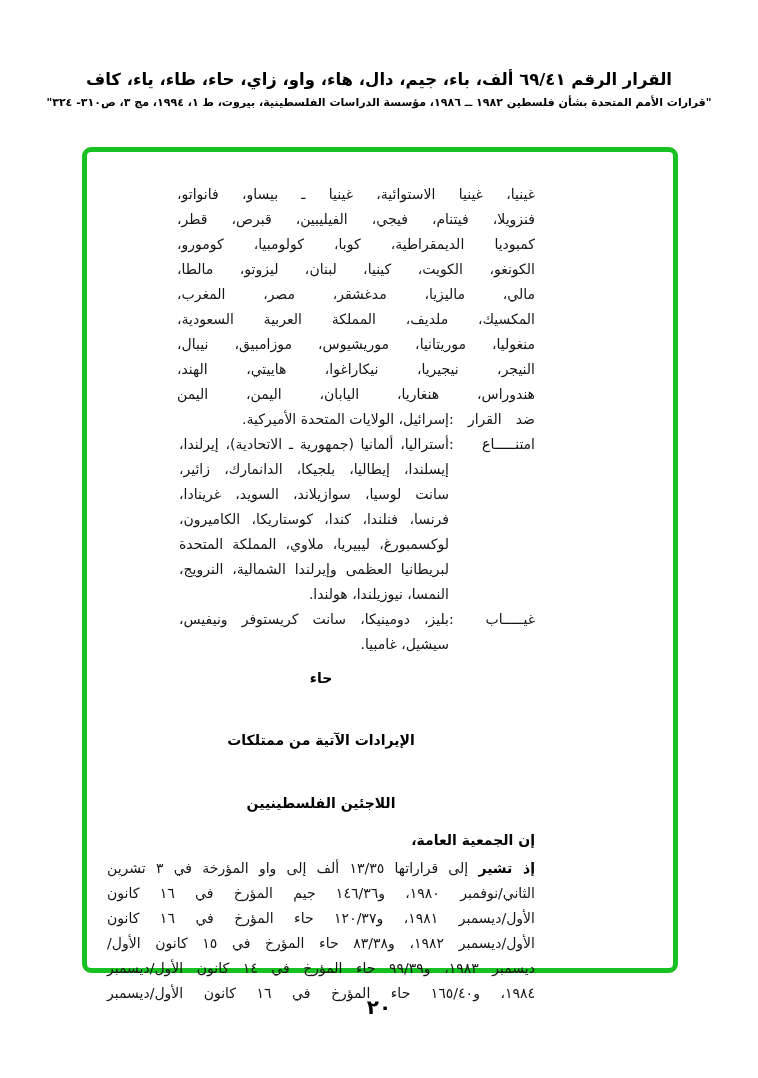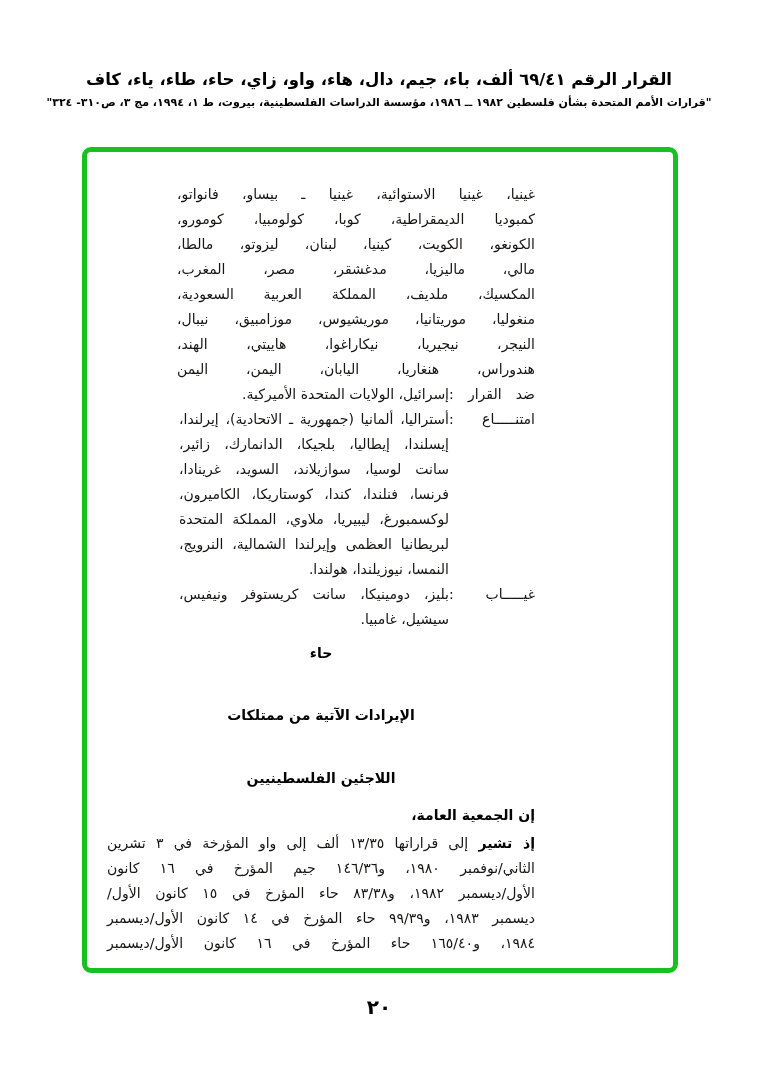--- a/index.html
+++ b/index.html
@@ -67,20 +67,21 @@
 <div class="hdr">
   <div class="hdr-title">القرار الرقم ٦٩/٤١ ألف، باء، جيم، دال، هاء، واو، زاي، حاء، طاء، ياء، كاف</div>
   <div class="hdr-cite">"قرارات الأمم المتحدة بشأن فلسطين ١٩٨٢ ــ ١٩٨٦، مؤسسة الدراسات الفلسطينية، بيروت، ط ١، ١٩٩٤، مج ٣، ص٣١٠- ٣٢٤"</div>
 </div>
 
 <div class="green-box" style="border-color: rgb(23, 193, 34);">
   <div class="col">
 
     <div class="indent-block">
       <div class="line jl">غينيا، غينيا الاستوائية، غينيا ـ بيساو، فانواتو،</div>
+      <div class="line jl">فنزويلا، فيتنام، فيجي، الفيليبين، قبرص، قطر،</div>
       <div class="line jl">كمبوديا الديمقراطية، كوبا، كولومبيا، كومورو،</div>
       <div class="line jl">الكونغو، الكويت، كينيا، لبنان، ليزوتو، مالطا،</div>
       <div class="line jl">مالي، ماليزيا، مدغشقر، مصر، المغرب،</div>
       <div class="line jl">المكسيك، ملديف، المملكة العربية السعودية،</div>
       <div class="line jl">منغوليا، موريتانيا، موريشيوس، موزامبيق، نيبال،</div>
       <div class="line jl">النيجر، نيجيريا، نيكاراغوا، هاييتي، الهند،</div>
       <div class="line jl">هندوراس، هنغاريا، اليابان، اليمن، اليمن</div>
     </div>
 
     <div class="vote-row">
@@ -113,20 +114,21 @@
       <div class="line bold section-letter">حاء</div>
       <div class="line bold section-title">الإيرادات الآتية من ممتلكات</div>
       <div class="line bold section-title">اللاجئين الفلسطينيين</div>
     </div>
 
     <div class="line rt bold assembly">إن الجمعية العامة،</div>
 
     <div class="paragraph">
       <div class="line jl"><span class="bold">إذ تشير</span> <span>إلى قراراتها ١٣/٣٥ ألف إلى واو المؤرخة في ٣ تشرين</span></div>
       <div class="line jl">الثاني/نوفمبر ١٩٨٠، و١٤٦/٣٦ جيم المؤرخ في ١٦ كانون</div>
+      <div class="line jl">الأول/ديسمبر ١٩٨١، و١٢٠/٣٧ حاء المؤرخ في ١٦ كانون</div>
       <div class="line jl">الأول/ديسمبر ١٩٨٢، و٨٣/٣٨ حاء المؤرخ في ١٥ كانون الأول/</div>
       <div class="line jl">ديسمبر ١٩٨٣، و٩٩/٣٩ حاء المؤرخ في ١٤ كانون الأول/ديسمبر</div>
       <div class="line jl">١٩٨٤، و١٦٥/٤٠ حاء المؤرخ في ١٦ كانون الأول/ديسمبر</div>
     </div>
 
   </div>
 </div>
 
 <div class="page-num">٢٠</div>
 

